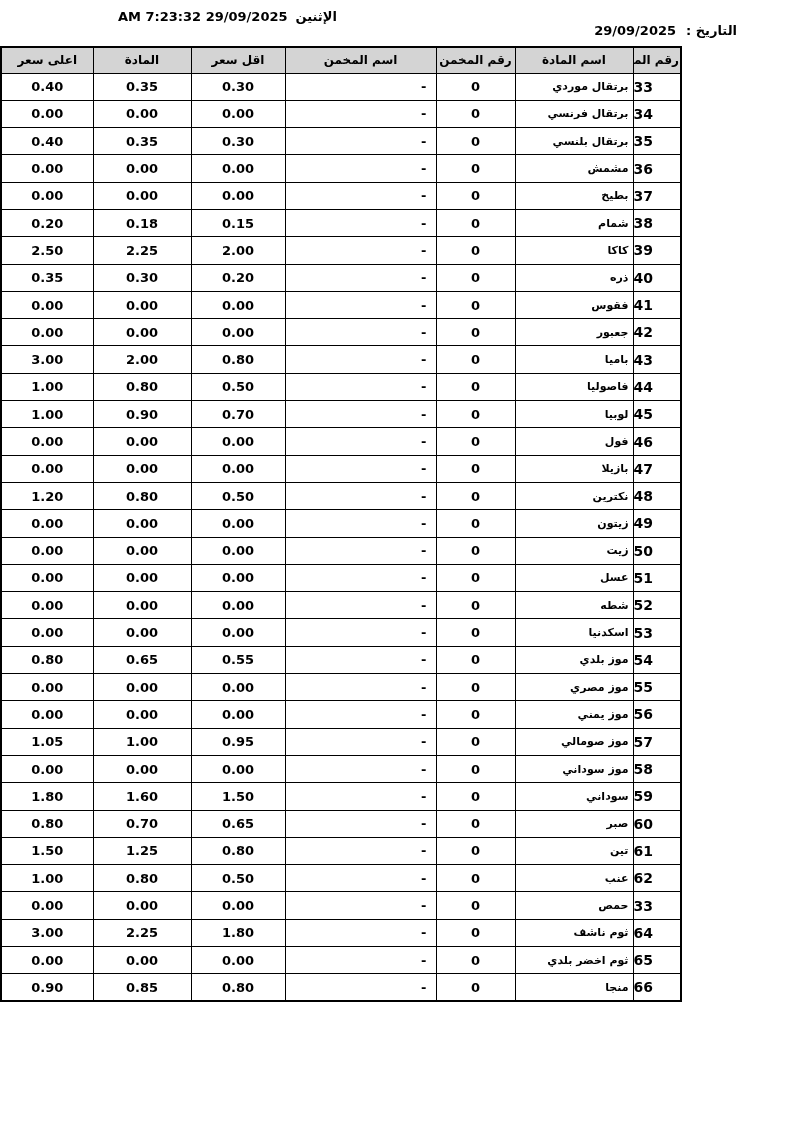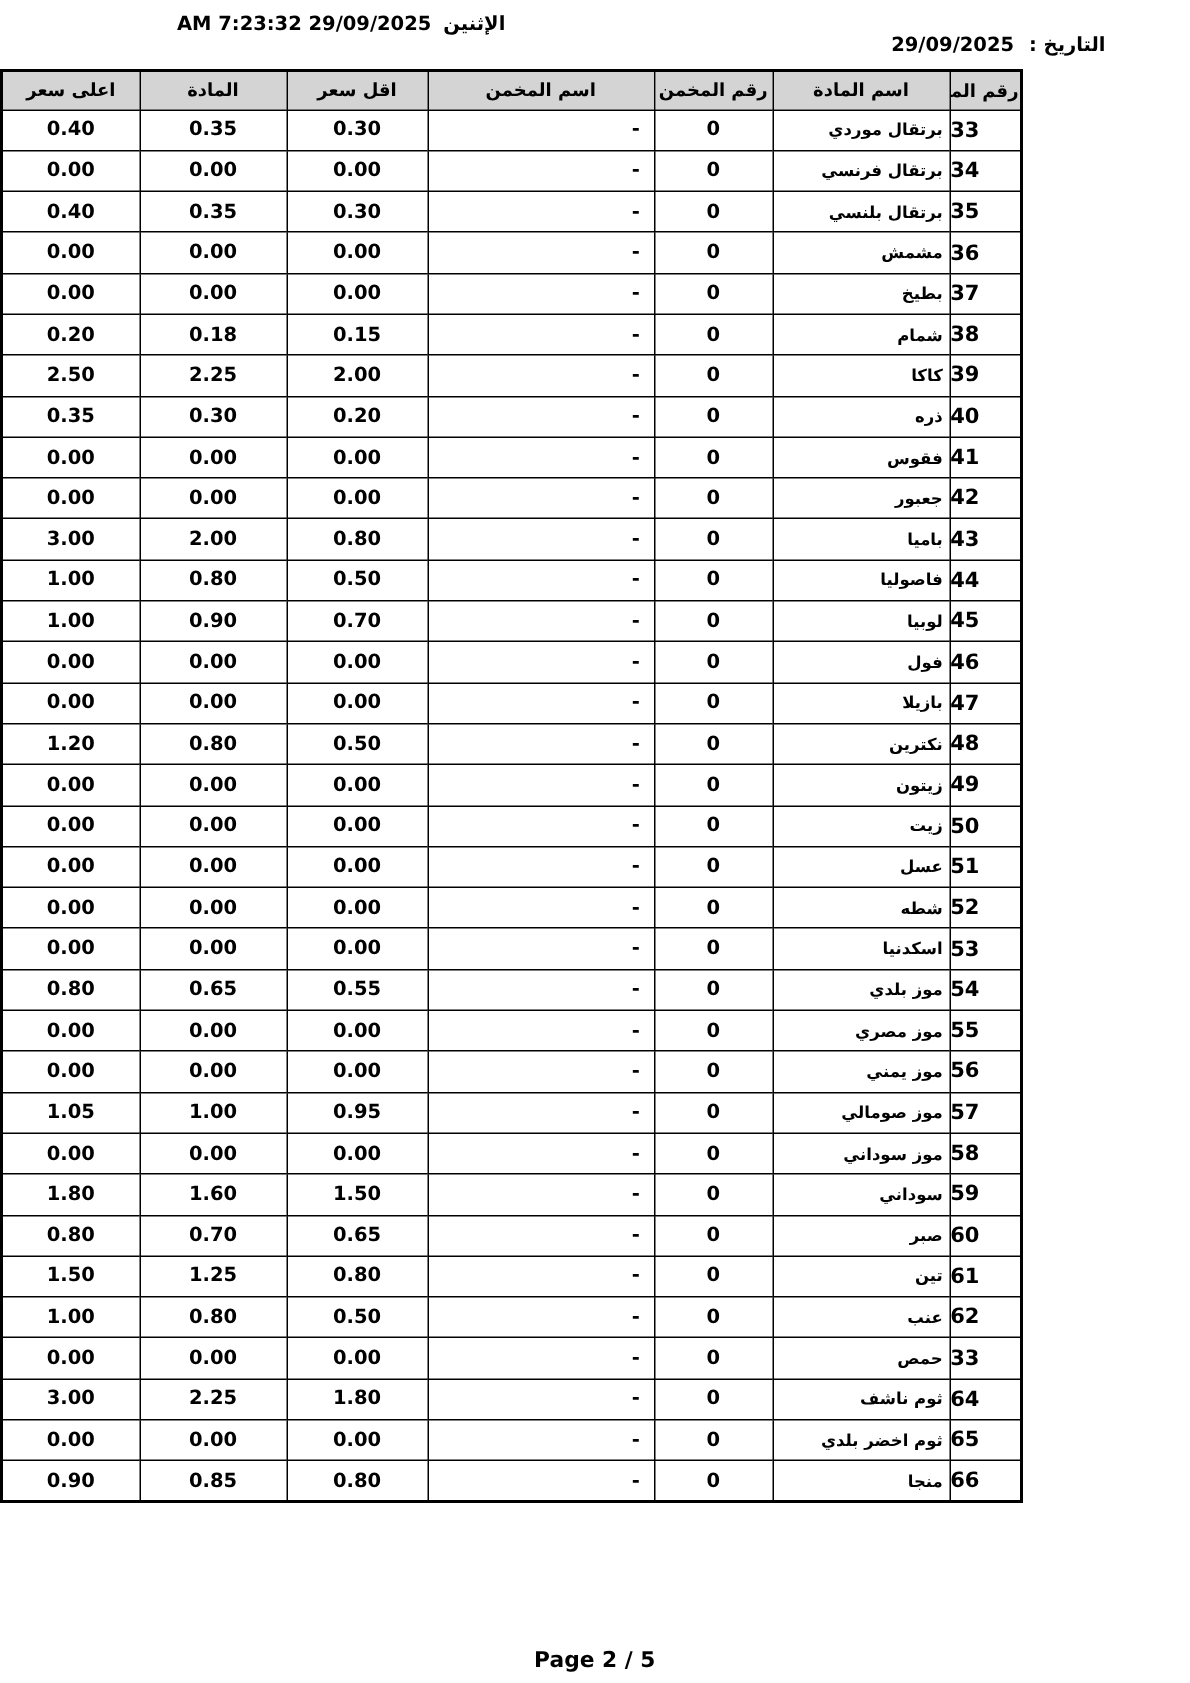--- a/index.html
+++ b/index.html
@@ -423,15 +423,14 @@
           <td class="c-name">منجا</td>
           <td class="c-ano">0</td>
           <td class="c-aname">-</td>
           <td class="c-price">0.80</td>
           <td class="c-price">0.85</td>
           <td class="c-price">0.90</td>
         </tr>
       </tbody>
   </table>
 
-  <div class="page-footer">Page 2 / 5</div>
 
 </div>
 
 </body></html>

